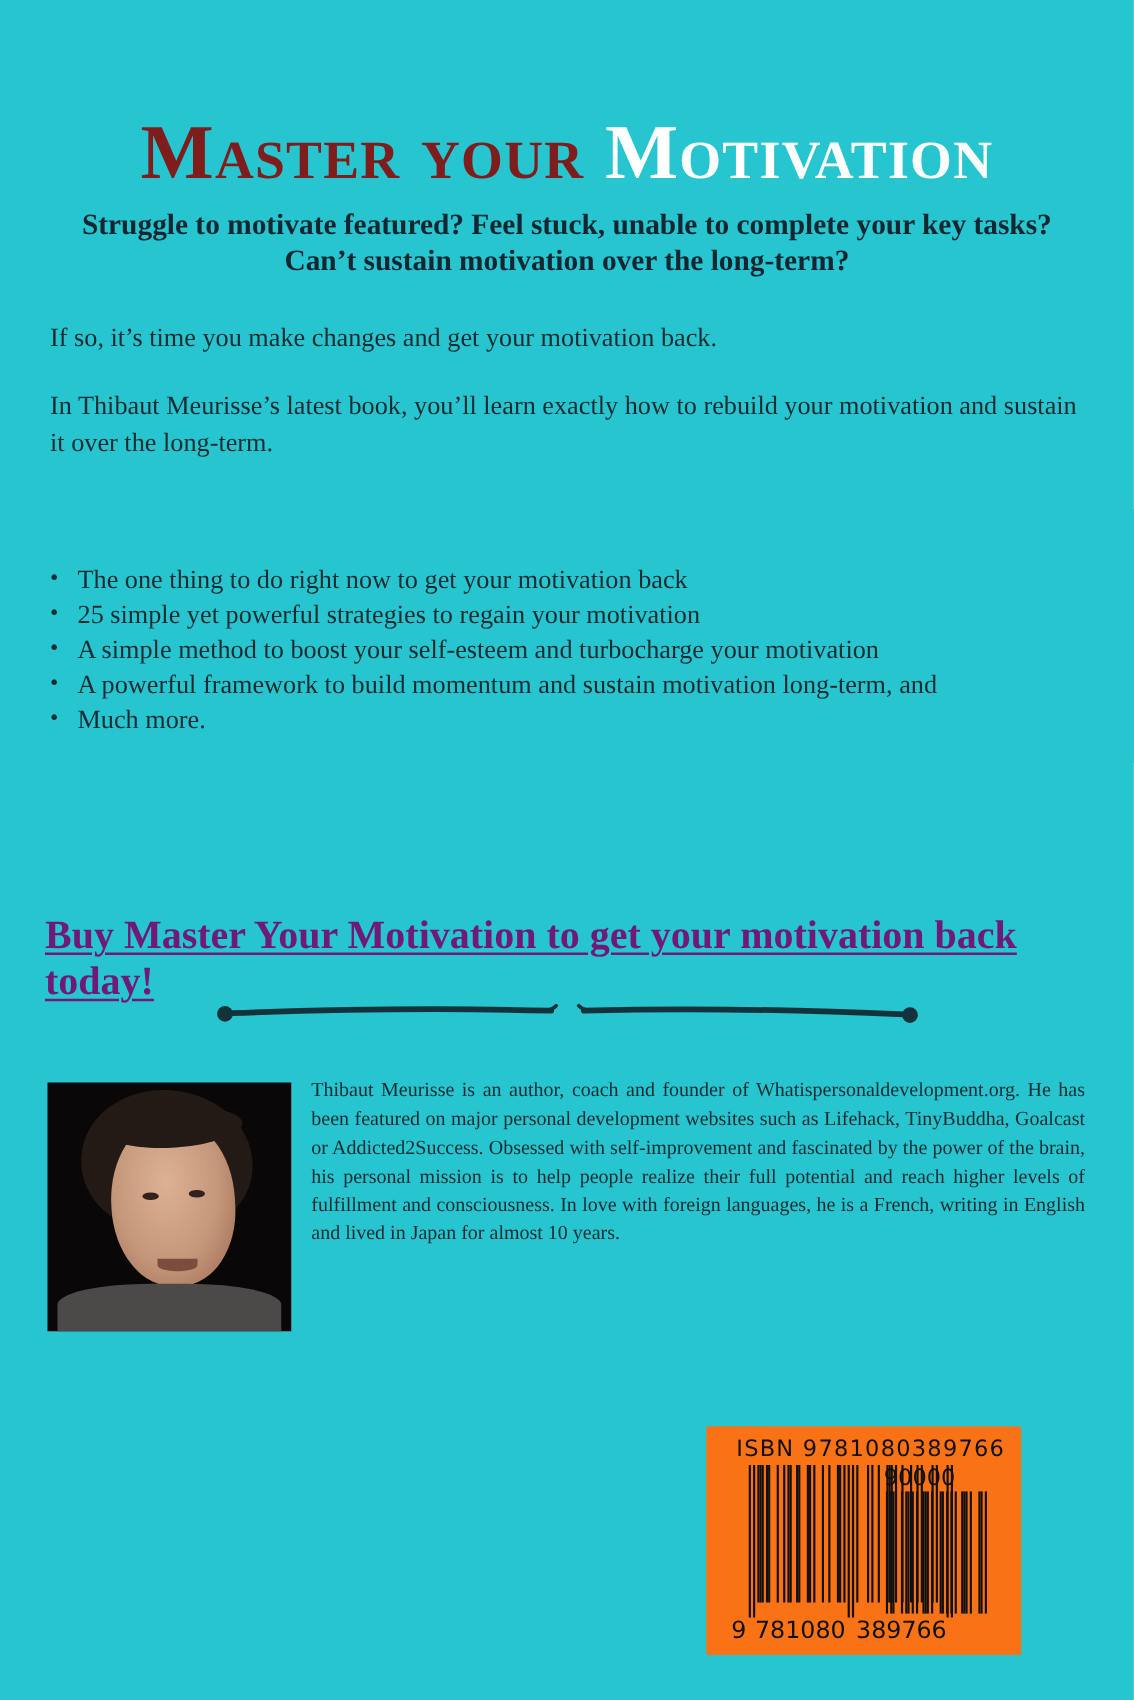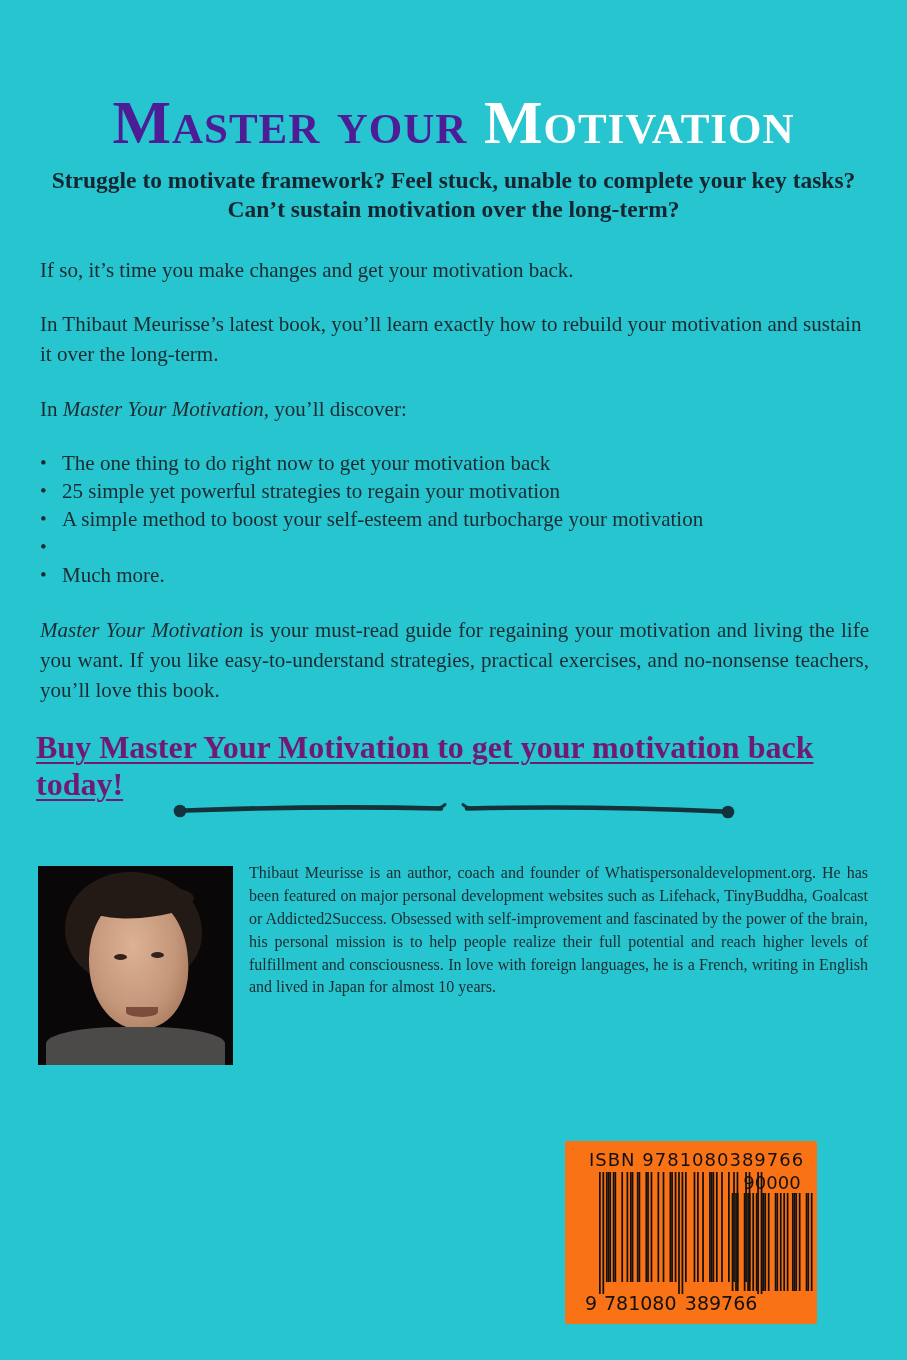--- a/index.html
+++ b/index.html
@@ -14,21 +14,21 @@
   
   .title{
     position:absolute;top:46px;left:0;right:0;
     text-align:center;
     font-variant:small-caps;
     font-size:62px;line-height:1.1;
     letter-spacing:1px;
     font-weight:600;
     white-space:nowrap;
   }
-  .title .dark{color:#4c1d95;margin-top:41px;}
+  .title .dark{color:#7f1d1d;margin-top:41px;}
   .title .light{color:#ffffff;text-align:right;}
   
   .headline{
     position:absolute;top:166px;left:38px;right:38px;
     margin:0;text-align:center;
     font-weight:bold;font-size:23.5px;line-height:1.25;
     color:#152630;
   }
   
   .para{position:absolute;left:40px;right:38px;margin:0;font-size:21px;line-height:1.43;font-family:Liberation Serif, serif;}
@@ -95,67 +95,66 @@
     position:absolute;top:1141px;left:565px;
     width:252px;height:183px;
     background:#f97316;border-radius:2px;
   }
   .isbn-line{
     position:absolute;top:8px;left:24px;
     font-family:"DejaVu Sans","Liberation Sans",sans-serif;
     font-size:18px;letter-spacing:1px;color:#111;
   }
   .main-barcode{position:absolute;left:20px;top:31px;}
-  .addon{position:absolute;right:2px;top:32px;width:86px;text-align:center;}
+  .addon{position:absolute;right:24px;top:32px;width:86px;text-align:left;}
   .addon-num{
     font-family:"DejaVu Sans","Liberation Sans",sans-serif;
     font-size:18px;line-height:20px;color:#111;
   }
   svg text{
     font-family:"DejaVu Sans","Liberation Sans",sans-serif;
   }
 </style>
 </head>
 <body>
 
 <div class="cover">
 
   <h1 class="title"><span class="dark">Master your</span><span> </span><span class="light">Motivation</span></h1>
 
-  <p class="headline">Struggle to motivate framework? Feel stuck, unable to complete your key tasks? Can’t sustain motivation over the long-term?</p>
+  <p class="headline">Struggle to motivate featured? Feel stuck, unable to complete your key tasks? Can’t sustain motivation over the long-term?</p>
 
   <p class="para p1">If so, it’s time you make changes and get your motivation back.</p>
 
   <p class="para p2">In Thibaut Meurisse’s latest book, you’ll learn exactly how to rebuild your motivation and sustain it over the long-term.</p>
 
-  <p class="para p3"><span>In </span><em>Master Your Motivation,</em><span> you’ll discover:</span></p>
 
   <ul class="bullets">
     <li>
         <span class="dot">•</span>
         <span>The one thing to do right now to get your motivation back</span>
       </li>
     <li>
         <span class="dot">•</span>
         <span>25 simple yet powerful strategies to regain your motivation</span>
       </li>
     <li>
         <span class="dot">•</span>
         <span>A simple method to boost your self-esteem and turbocharge your motivation</span>
       </li>
     <li>
         <span class="dot">•</span>
+        <span>A powerful framework to build momentum and sustain motivation long-term, and</span>
       </li>
     <li>
         <span class="dot">•</span>
         <span>Much more.</span>
       </li>
   </ul>
 
-  <p class="para closing"><em>Master Your Motivation</em><span> is your must-read guide for regaining your motivation and living the life you want. If you like easy-to-understand strategies, practical exercises, and no-nonsense teachers, you’ll love this book.</span></p>
 
   <p class="cta">Buy Master Your Motivation to get your motivation back today!</p>
 
   <div class="divider">
     <svg width="570" height="26" viewBox="0 0 570 26">
       <g fill="none" stroke="#14323b" stroke-linecap="round">
         <circle cx="11" cy="13" r="6.3" fill="#14323b" stroke="none"></circle>
         <path d="M16 12.5 Q 150 7.5 272 10.5" stroke-width="4.6"></path>
         <path d="M268 10.5 q 6 -1.5 8 -4" stroke-width="3"></path>
         <circle cx="559" cy="14" r="6.3" fill="#14323b" stroke="none"></circle>

